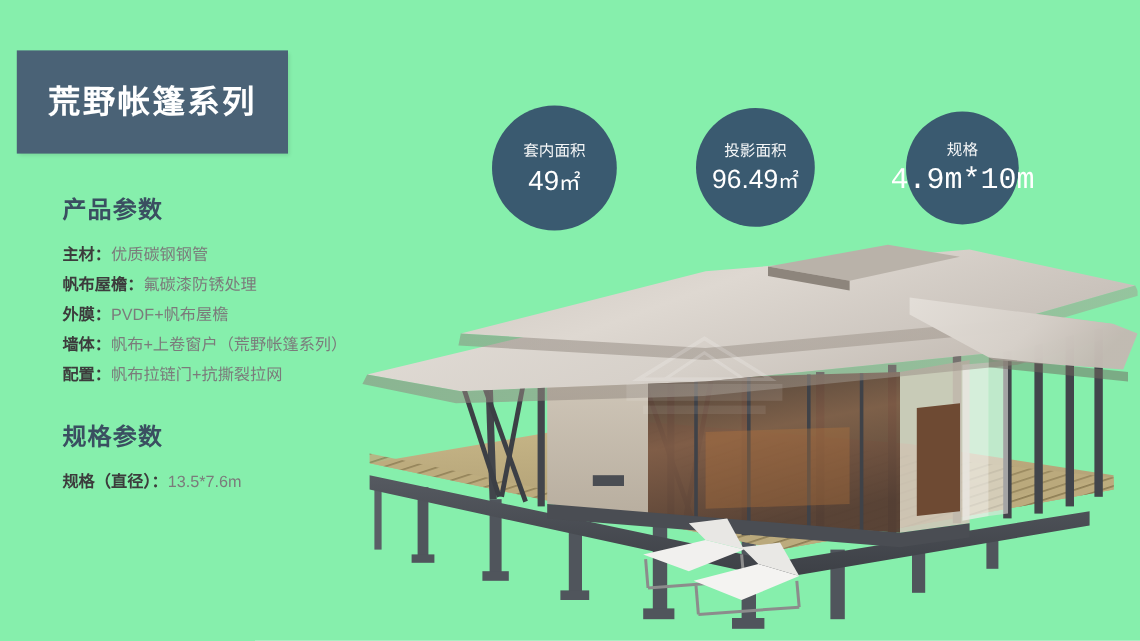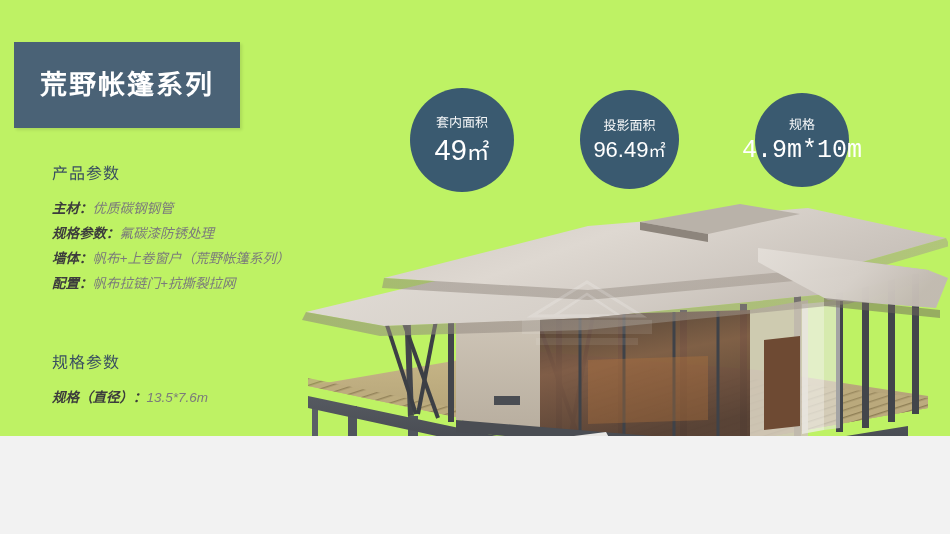--- a/index.html
+++ b/index.html
@@ -12,22 +12,22 @@
     height: 534px;
     background: #f2f2f2;
     font-family: "Liberation Sans", "DejaVu Sans", sans-serif;
     overflow: hidden;
     position: relative;
   }
 
   #page {
     position: relative;
     width: 950px;
-    height: 436px;
-    background: #bef264;
+    height: 534px;
+    background: #86efac;
     overflow: hidden;
   }
 
   
   .title-banner {
     position: absolute;
     left: 14px;
     top: 42px;
     width: 226px;
     height: 86px;
@@ -49,38 +49,37 @@
   
   .spec-section {
     position: absolute;
     left: 52px;
   }
   #product-section { top: 166px; }
   #size-section    { top: 355px; }
 
   .section-heading {
     color: #3a4f61;
-    font-size: 16px;
-    font-weight: normal;
+    font-size: 20px;
+    font-weight: bold;
     letter-spacing: 1px;
     margin: 0 0 14px 0;
     line-height: 1;
     white-space: nowrap;
   }
 
   .spec-list {
     list-style: none;
     margin: 0;
     padding: 0;
   }
   .spec-row {
     font-size: 13.5px;
     line-height: 25px;
     white-space: nowrap;
-    font-style: italic;
   }
   .spec-label {
     color: #3c3c3c;
     font-weight: bold;
   }
   .spec-value {
     color: #7b7b7b;
     font-weight: normal;
   }
 
@@ -108,21 +107,21 @@
 
   .stat-label {
     font-size: 13px;
     font-weight: normal;
     line-height: 1;
     margin-bottom: 7px;
     opacity: 0.95;
     white-space: nowrap;
   }
   .stat-value {
-    font-size: 29px;
+    font-size: 23px;
     font-weight: normal;
     line-height: 1;
     white-space: nowrap;
   }
   .stat-circle-1 .stat-value { font-size: 22px; }
   .stat-circle-2 .stat-value { font-size: 25px; font-family: Liberation Mono, monospace; }
   .stat-value .unit { font-size: 0.78em; }
 
   
   .tent-figure {
@@ -153,21 +152,24 @@
     <span class="title-banner-text">荒野帐篷系列</span>
   </div>
 
   <div class="spec-section" id="product-section">
     <h2 class="section-heading">产品参数</h2>
     <ul class="spec-list">
       <li class="spec-row">
         <span class="spec-label">主材：</span><span class="spec-value">优质碳钢钢管</span>
       </li>
       <li class="spec-row">
-        <span class="spec-label">规格参数：</span><span class="spec-value">氟碳漆防锈处理</span>
+        <span class="spec-label">帆布屋檐：</span><span class="spec-value">氟碳漆防锈处理</span>
+      </li>
+      <li class="spec-row">
+        <span class="spec-label">外膜：</span><span class="spec-value">PVDF+帆布屋檐</span>
       </li>
       <li class="spec-row">
         <span class="spec-label">墙体：</span><span class="spec-value">帆布+上卷窗户（荒野帐篷系列）</span>
       </li>
       <li class="spec-row">
         <span class="spec-label">配置：</span><span class="spec-value">帆布拉链门+抗撕裂拉网</span>
       </li>
     </ul>
   </div>
 

